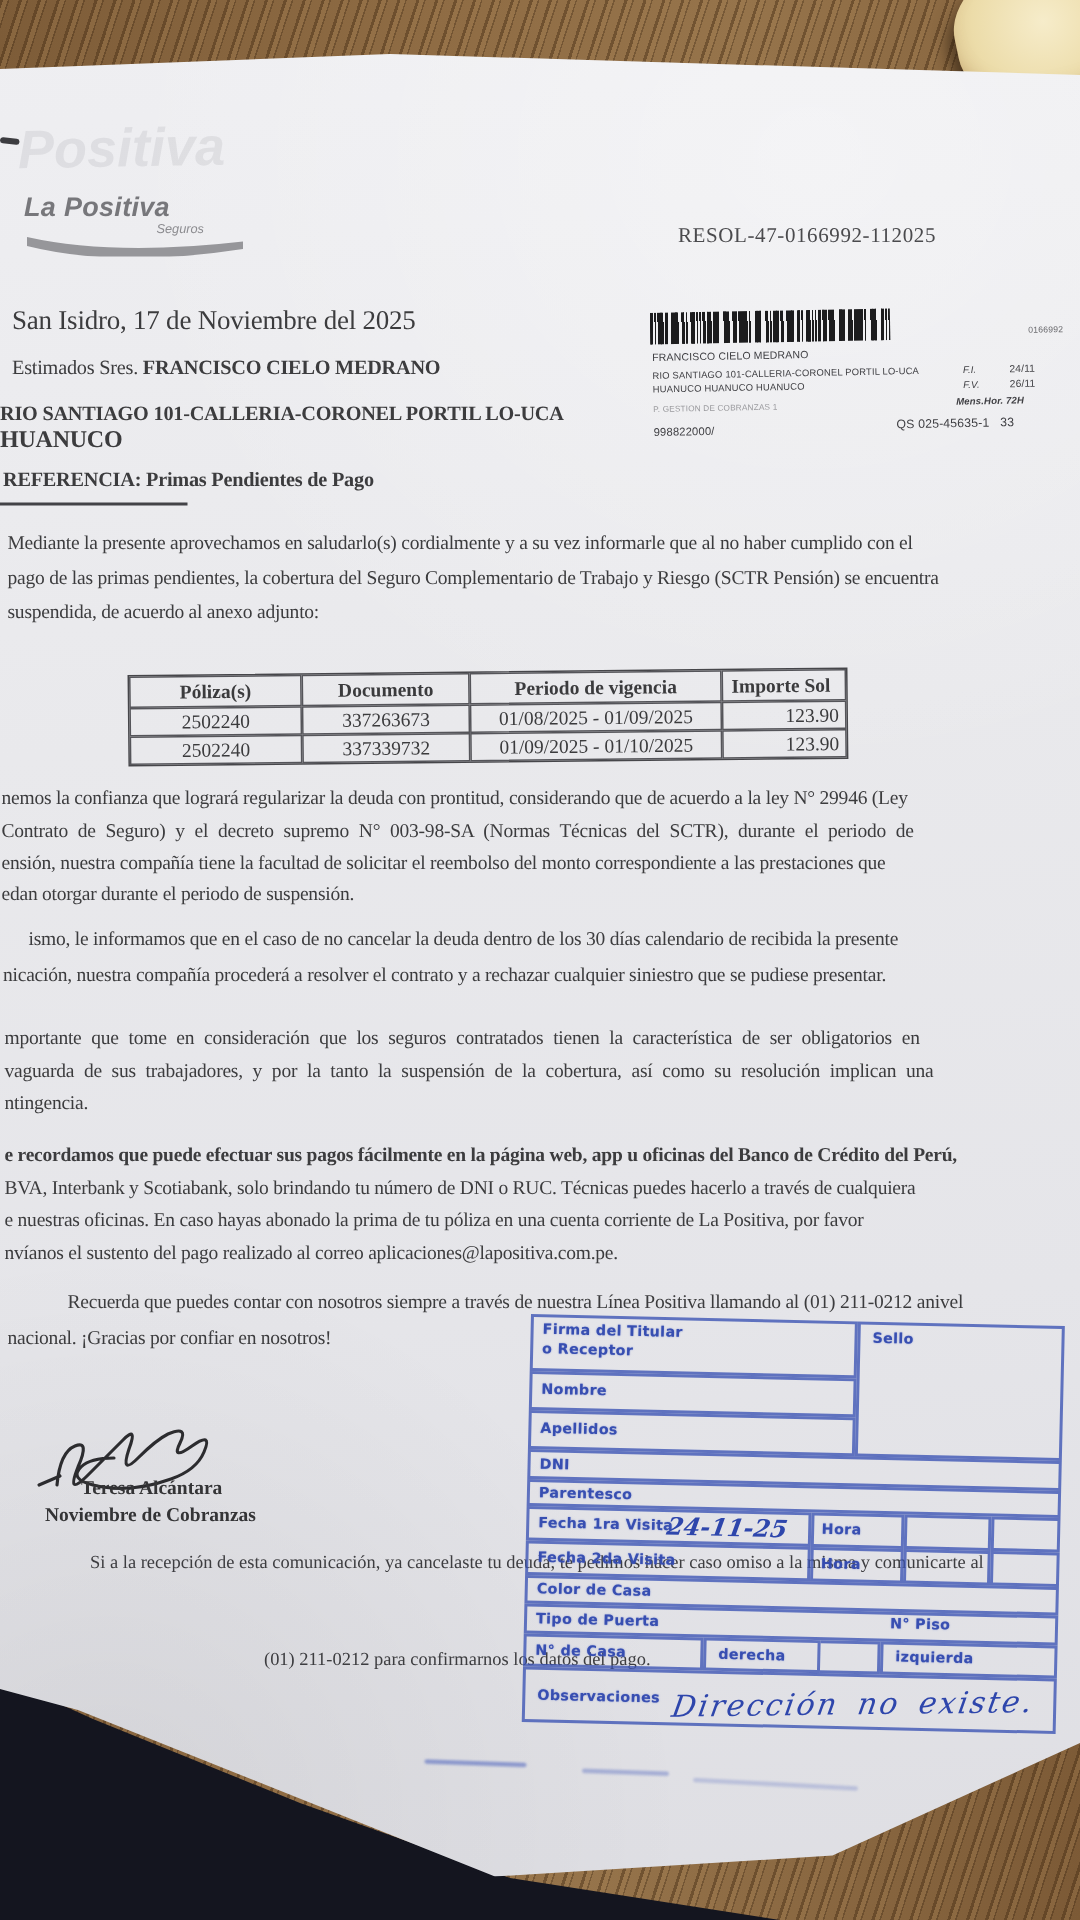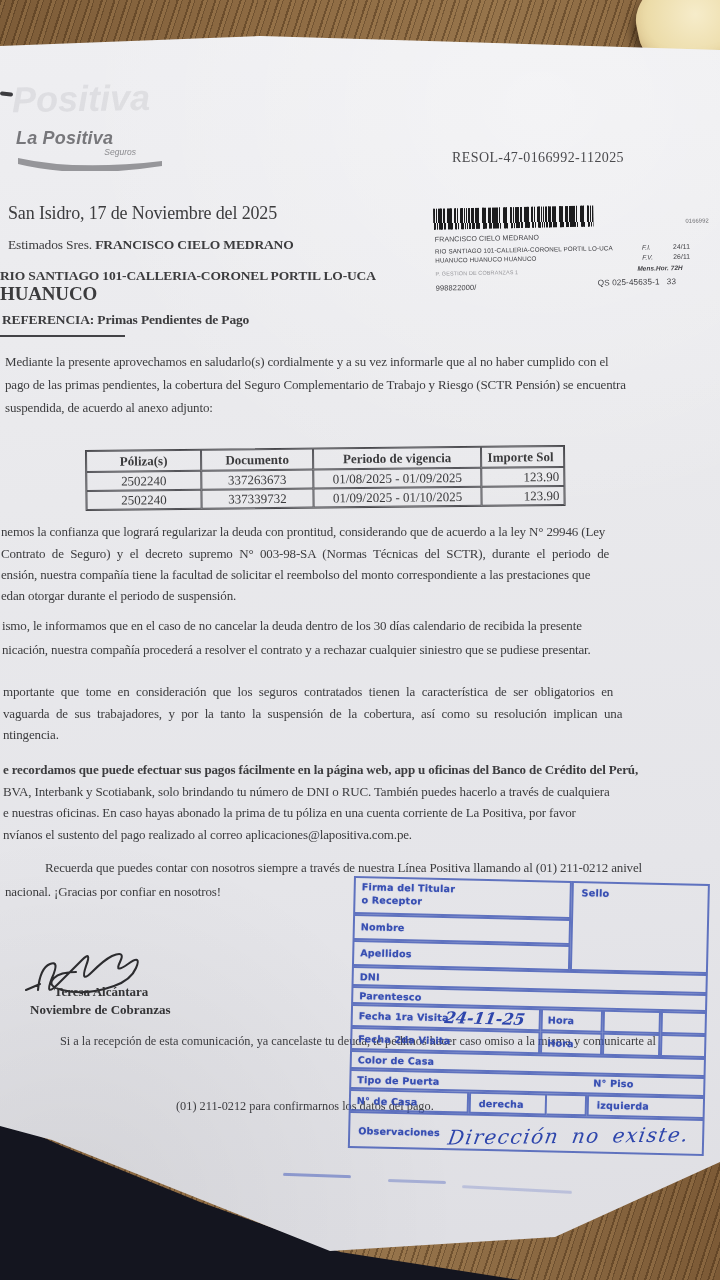--- a/index.html
+++ b/index.html
@@ -84,21 +84,21 @@
       <div class="brandsub">Seguros</div>
       <svg width="150" height="16" style="margin-top:-2px;">
         <path d="M2,3 Q60,16 146,6 L146,11 Q62,24 2,9 Z" fill="#96969a"></path>
       </svg>
     </div>
     <div class="resol">RESOL-47-0166992-112025</div>
 
     <div class="ln" style="left:8px;top:206px;font-size:18px;">San Isidro, 17 de Noviembre del 2025</div>
     <div class="ln" style="left:8px;top:237px;font-size:13.5px;"><span>Estimados Sres.</span>&nbsp;<span class="b">FRANCISCO CIELO MEDRANO</span></div>
     <div class="ln b" style="left:0;top:268px;font-size:13.5px;">RIO SANTIAGO 101-CALLERIA-CORONEL PORTIL LO-UCA</div>
-    <div class="ln b" style="left:0;top:286px;font-size:19px;text-align:right;">HUANUCO</div>
+    <div class="ln b" style="left:0;top:286px;font-size:16px;text-align:right;">HUANUCO</div>
     <div class="ln b" style="left:2px;top:312px;font-size:13.5px;"><span>REFERENCIA:</span>&nbsp;<span>Primas Pendientes de Pago</span></div>
     <div style="position:absolute;left:0;top:335px;width:125px;height:2px;background:#434347;"></div>
 
     <div class="mlabel">
       <div class="barcode"></div>
       <div class="mtiny" style="left:256px;top:24px;font-size:5.8px;color:#6a6a6e;">0166992</div>
       <div class="mtiny" style="left:5px;top:37px;font-size:7px;">FRANCISCO CIELO MEDRANO</div>
       <div class="mtiny" style="left:5px;top:49px;">RIO SANTIAGO 101-CALLERIA-CORONEL PORTIL LO-UCA</div>
       <div class="mtiny" style="left:5px;top:58px;">HUANUCO HUANUCO HUANUCO</div>
       <div class="mtiny" style="left:5px;top:72px;font-size:5.5px;color:#9a9a9e;">P. GESTION DE COBRANZAS 1</div>
@@ -134,29 +134,29 @@
         <div class="tcell c3">01/09/2025 - 01/10/2025</div>
         <div class="tcell c4">123.90</div>
       </div>
     </div>
 
     <div class="ln" style="left:1px;top:524px;">nemos la confianza que logrará regularizar la deuda con prontitud, considerando que de acuerdo a la ley N° 29946 (Ley</div>
     <div class="ln wide" style="left:1px;top:546px;">Contrato de Seguro) y el decreto supremo N° 003-98-SA (Normas Técnicas del SCTR), durante el periodo de</div>
     <div class="ln" style="left:1px;top:567px;">ensión, nuestra compañía tiene la facultad de solicitar el reembolso del monto correspondiente a las prestaciones que</div>
     <div class="ln" style="left:1px;top:588px;">edan otorgar durante el periodo de suspensión.</div>
 
-    <div class="ln" style="left:2px;top:618px;">ismo, le informamos que en el caso de no cancelar la deuda dentro de los 30 días calendario de recibida la presente</div>
+    <div class="ln" style="left:19px;top:618px;">ismo, le informamos que en el caso de no cancelar la deuda dentro de los 30 días calendario de recibida la presente</div>
     <div class="ln" style="left:2px;top:642px;">nicación, nuestra compañía procederá a resolver el contrato y a rechazar cualquier siniestro que se pudiese presentar.</div>
 
     <div class="ln wide" style="left:3px;top:706px;">vaguarda de sus trabajadores, y por la tanto la suspensión de la cobertura, así como su resolución implican una</div>
     <div class="ln wide" style="left:3px;top:684px;">mportante que tome en consideración que los seguros contratados tienen la característica de ser obligatorios en</div>
     <div class="ln" style="left:3px;top:727px;">ntingencia.</div>
 
     <div class="ln" style="left:3px;top:762px;font-weight:bold;">e recordamos que puede efectuar sus pagos fácilmente en la página web, app u oficinas del Banco de Crédito del Perú,</div>
-    <div class="ln" style="left:3px;top:784px;">BVA, Interbank y Scotiabank, solo brindando tu número de DNI o RUC. También puedes hacerlo a través de cualquiera</div>
+    <div class="ln" style="left:3px;top:784px;">BVA, Interbank y Scotiabank, solo brindando tu número de DNI o RUC. Técnicas puedes hacerlo a través de cualquiera</div>
     <div class="ln" style="left:3px;top:805px;">e nuestras oficinas. En caso hayas abonado la prima de tu póliza en una cuenta corriente de La Positiva, por favor</div>
     <div class="ln" style="left:3px;top:827px;">nvíanos el sustento del pago realizado al correo aplicaciones@lapositiva.com.pe.</div>
 
     <div class="ln" style="left:5px;top:860px;margin-left:40px;">Recuerda que puedes contar con nosotros siempre a través de nuestra Línea Positiva llamando al (01) 211-0212 anivel</div>
     <div class="ln" style="left:5px;top:884px;">nacional. ¡Gracias por confiar en nosotros!</div>
 
     <svg style="position:absolute;left:22px;top:946px;" width="130" height="64">
       <path d="M4,44 l14,-6 M16,44 q2,-22 12,-26 q10,-4 2,14 q-8,20 6,6 q16,-16 24,-24 q10,-10 4,6 q-6,18 6,6 q12,-12 20,-16 q14,-6 8,6 q-6,12 8,2 q14,-10 8,4 q-5,12 -22,18 q-28,10 -52,4 q-16,-4 -8,-12 q6,-6 22,-6" fill="none" stroke="#2c2c2f" stroke-width="2.1" stroke-linecap="round"></path>
     </svg>
     <div class="signame" style="left:54px;top:984px;">Teresa Alcántara</div>

